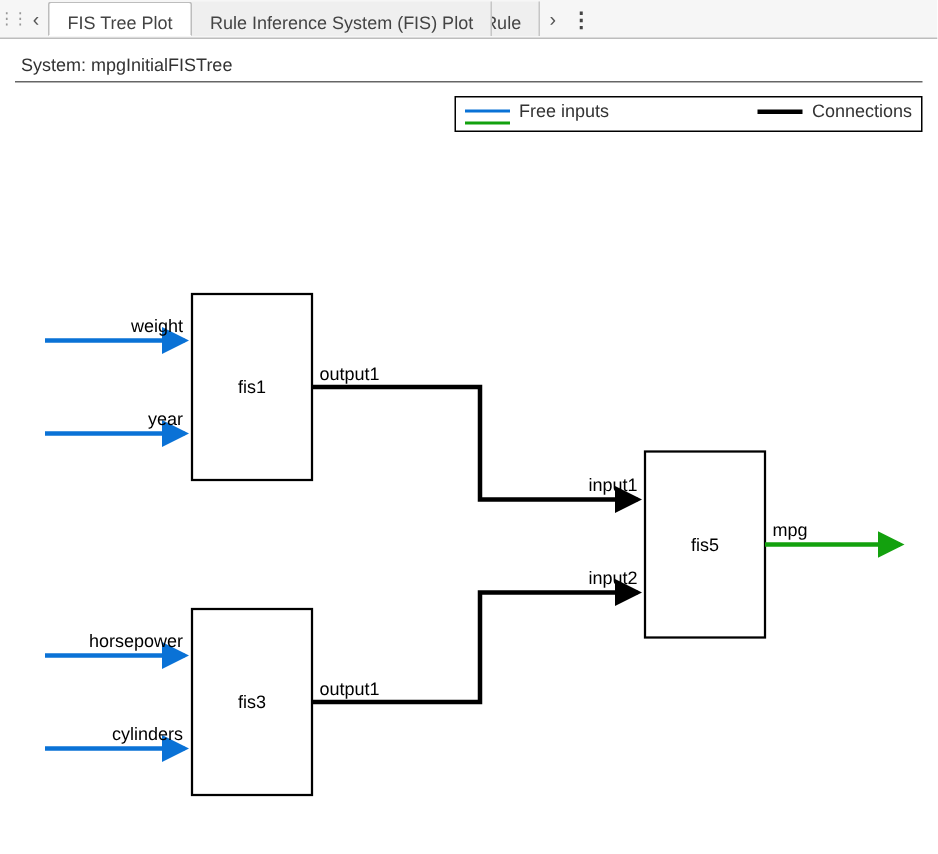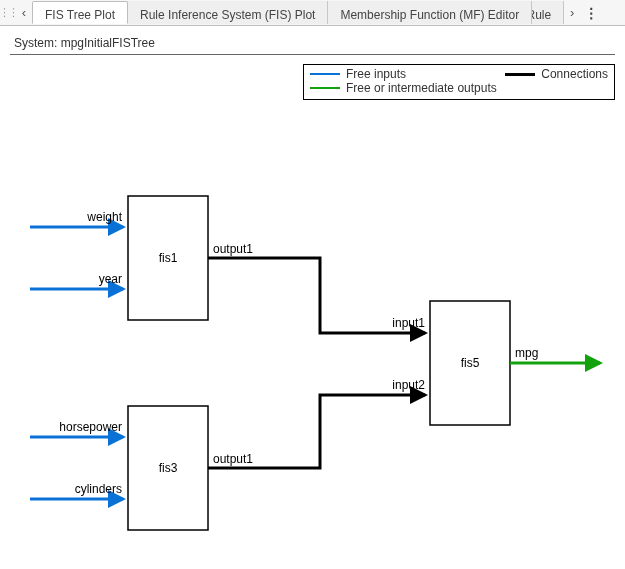--- a/index.html
+++ b/index.html
@@ -165,23 +165,20 @@
 
 <div class="tab-strip">
   <div class="tab-nav drag">⋮⋮</div>
   <div class="tab-nav">‹</div>
   <div class="tab active">
     <span>FIS Tree Plot</span>
   </div>
   <div class="tab">
     <span>Rule Inference System (FIS) Plot</span>
   </div>
-  <div class="tab">
-    <span>Membership Function (MF) Editor</span>
-  </div>
   <div class="tab trunc">
     <span>Rule</span>
   </div>
   <div class="tab-nav">›</div>
   <div class="tab-menu">⋮</div>
 </div>
 
 <div class="content">
   <div class="sys-title">System: mpgInitialFISTree</div>
   <div class="sys-underline"></div>
@@ -189,21 +186,20 @@
   <div class="legend-box">
     <div class="legend-row">
       <span class="legend-line blue"></span>
       <span class="legend-text">Free inputs</span>
       <span class="legend-spacer"></span>
       <span class="legend-line black"></span>
       <span class="legend-text">Connections</span>
     </div>
     <div class="legend-row">
       <span class="legend-line green"></span>
-      <span class="legend-text">Free or intermediate outputs</span>
     </div>
   </div>
 
   <svg class="plot" viewBox="0 0 625 463">
     <defs>
       <marker id="ah-blue" markerWidth="6" markerHeight="6" refX="5" refY="3" orient="auto">
         <path d="M0,0 L6,3 L0,6 Z" class="arrow-blue"></path>
       </marker>
       <marker id="ah-black" markerWidth="6" markerHeight="6" refX="5" refY="3" orient="auto">
         <path d="M0,0 L6,3 L0,6 Z" class="arrow-black"></path>

